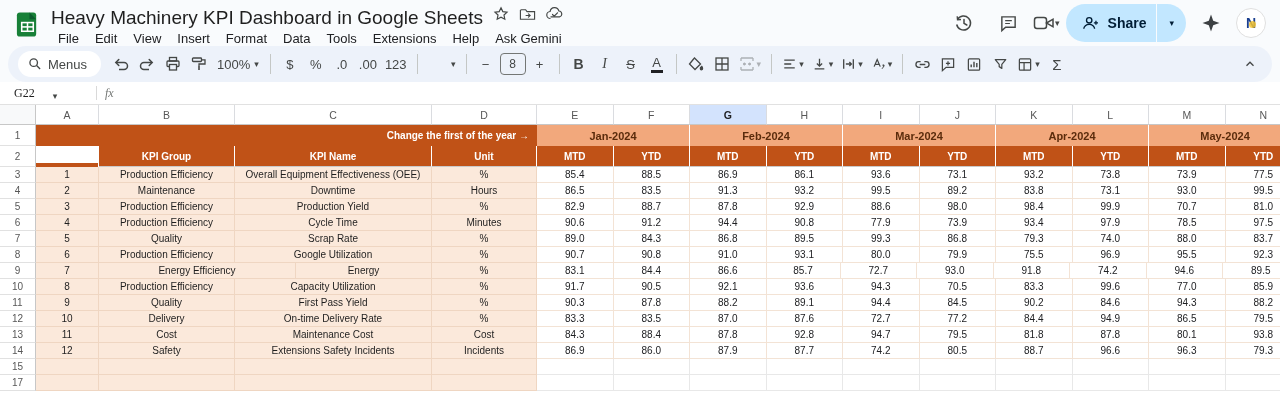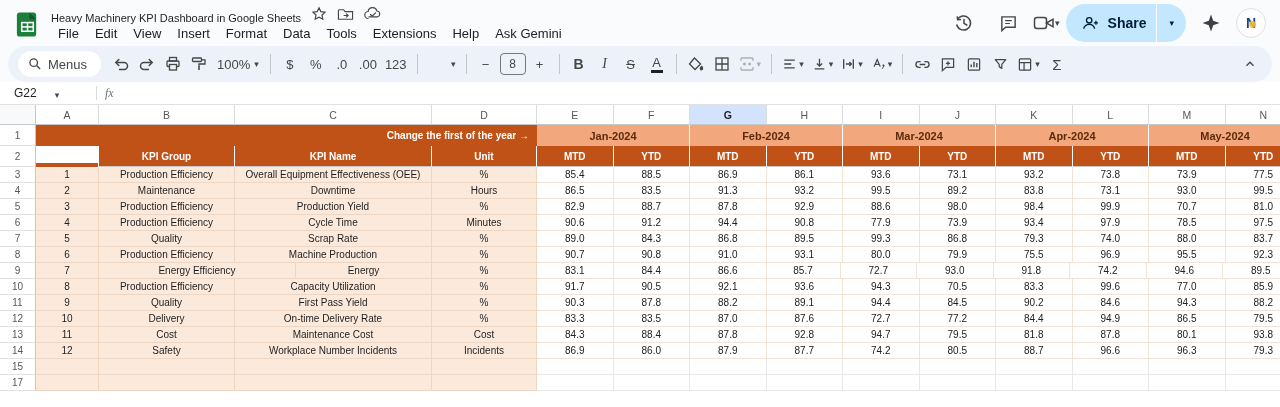--- a/index.html
+++ b/index.html
@@ -4,21 +4,21 @@
 <style>
   * { margin:0; padding:0; box-sizing:border-box; }
   html,body { width:1280px; height:407px; overflow:hidden; background:#fff;
     font-family:"Liberation Sans", sans-serif; color:#1f1f1f; }
 
   
   .topbar { height:46px; display:flex; align-items:center; padding:0 14px 0 12px; background:#f9fbfd; }
   .logo { width:27px; height:27px; margin:2px 10px 0 2px; flex:0 0 auto; }
   .title-block { display:flex; flex-direction:column; justify-content:center; min-width:0; }
   .title-row { display:flex; align-items:center; gap:10px; }
-  .doc-title { font-size:11px; color:#1f1f1f; white-space:nowrap;margin-top:8px; }
+  .doc-title { font-size:19px; color:#1f1f1f; white-space:nowrap;margin-top:8px; }
   .title-ico { color:#444746; display:flex; align-items:center; }
   .menu-row { display:flex; gap:2px; margin-top:1px; }
   .menu-item { font-size:13px; color:#202124; padding:1px 7px; border-radius:8px; cursor:pointer; white-space:nowrap; }
   .topbar-right { margin-left:auto; display:flex; align-items:center; gap:6px; }
   .tb-iconbtn { width:38px; height:38px; border-radius:50%; display:flex; align-items:center; justify-content:center; color:#444746; }
   .cam-group { display:flex; align-items:center; color:#444746; }
   .caret { font-size:9px; color:#444746; line-height:1; }
   .share-btn { display:flex; align-items:center; height:38px; border-radius:19px; overflow:hidden; background:#c2e7ff; color:#001d35; }
   .share-main { display:flex; align-items:center; gap:8px; padding:0 10px 0 16px; font-size:14px; font-weight:bold; height:100%; }
   .share-sep { width:1px; height:38px; background:#f9fbfd; }
@@ -42,21 +42,21 @@
   .bold-b { font-weight:bold; font-size:14px; }
   .ital-i { font-style:italic; font-family:"Liberation Serif", serif; font-size:14px; }
   .strike-s { text-decoration:line-through; font-size:13px; }
   .acolor { display:flex; flex-direction:column; align-items:center; line-height:1; }
   .acolor .a { font-size:13px; }
   .acolor .bar { width:12px; height:3px; background:#202124; margin-top:1px; }
   .toolbar .spacer { flex:1; }
 
   
   .formula-bar { height:23px; display:flex; align-items:center; background:#fff; border-bottom:1px solid #e1e1e1; }
-  .name-box { width:88px; display:flex; align-items:flex-end; padding-left:14px; gap:18px; }
+  .name-box { width:88px; display:flex; align-items:flex-end; padding-left:14px; gap:18px;font-family:Liberation Serif, serif; }
   .name-box .ref { font-size:12px; color:#1f1f1f; }
   .fsep { width:1px; height:14px; background:#d9d9d9; margin:0 8px; }
   .fx { font-size:12px; font-style:italic; color:#747775; font-family:"Liberation Serif", serif; }
 
   
   .sheet { position:relative; width:1280px; background:#fff; font-size:10px; }
   .grid-row { display:flex; }
   .cell { flex:0 0 auto; display:flex; align-items:center; justify-content:center; overflow:hidden; white-space:nowrap; }
   .corner { background:#f8f9fa; border-right:1px solid #c7c7c7; border-bottom:1px solid #c7c7c7; }
   .col-head { background:#fff; color:#575757; font-size:10.5px; border-right:1px solid #dadce0; border-bottom:1px solid #c7c7c7; }
@@ -441,21 +441,21 @@
       <div class="cell val-cell" style="width: 76.5px; height: 16px; border-right: 1px solid rgb(243, 227, 213); border-bottom: 1px solid rgb(243, 227, 213);">86.8</div>
       <div class="cell val-cell" style="width: 76.5px; height: 16px; border-right: 1px solid rgb(243, 227, 213); border-bottom: 1px solid rgb(243, 227, 213);">79.3</div>
       <div class="cell val-cell" style="width: 76.5px; height: 16px; border-right: 1px solid rgb(243, 227, 213); border-bottom: 1px solid rgb(243, 227, 213);">74.0</div>
       <div class="cell val-cell" style="width: 76.5px; height: 16px; border-right: 1px solid rgb(243, 227, 213); border-bottom: 1px solid rgb(243, 227, 213);">88.0</div>
       <div class="cell val-cell" style="width: 76.5px; height: 16px; border-right: 1px solid rgb(243, 227, 213); border-bottom: 1px solid rgb(243, 227, 213);">83.7</div>
     </div>
     <div class="grid-row" style="height: 16px;">
       <div class="cell gutter" style="width: 36px; height: 16px;">8</div>
       <div class="cell peach-cell" style="width: 63px; height: 16px; background: rgb(251, 233, 219); border-right: 1px solid rgb(239, 214, 194); border-bottom: 1px solid rgb(239, 214, 194);">6</div>
       <div class="cell peach-cell" style="width: 136px; height: 16px; background: rgb(251, 233, 219); border-right: 1px solid rgb(239, 214, 194); border-bottom: 1px solid rgb(239, 214, 194);">Production Efficiency</div>
-      <div class="cell peach-cell" style="width: 197px; height: 16px; background: rgb(251, 233, 219); border-right: 1px solid rgb(239, 214, 194); border-bottom: 1px solid rgb(239, 214, 194);">Machine Production</div>
+      <div class="cell peach-cell" style="width: 197px; height: 16px; background: rgb(251, 233, 219); border-right: 1px solid rgb(239, 214, 194); border-bottom: 1px solid rgb(239, 214, 194);">Google Utilization</div>
       <div class="cell peach-cell" style="width: 105px; height: 16px; background: rgb(251, 233, 219); border-right: 1px solid rgb(239, 214, 194); border-bottom: 1px solid rgb(239, 214, 194);">%</div>
       <div class="cell val-cell" style="width: 76.5px; height: 16px; border-right: 1px solid rgb(243, 227, 213); border-bottom: 1px solid rgb(243, 227, 213);">90.7</div>
       <div class="cell val-cell" style="width: 76.5px; height: 16px; border-right: 1px solid rgb(243, 227, 213); border-bottom: 1px solid rgb(243, 227, 213);">90.8</div>
       <div class="cell val-cell" style="width: 76.5px; height: 16px; border-right: 1px solid rgb(243, 227, 213); border-bottom: 1px solid rgb(243, 227, 213);">91.0</div>
       <div class="cell val-cell" style="width: 76.5px; height: 16px; border-right: 1px solid rgb(243, 227, 213); border-bottom: 1px solid rgb(243, 227, 213);">93.1</div>
       <div class="cell val-cell" style="width: 76.5px; height: 16px; border-right: 1px solid rgb(243, 227, 213); border-bottom: 1px solid rgb(243, 227, 213);">80.0</div>
       <div class="cell val-cell" style="width: 76.5px; height: 16px; border-right: 1px solid rgb(243, 227, 213); border-bottom: 1px solid rgb(243, 227, 213);">79.9</div>
       <div class="cell val-cell" style="width: 76.5px; height: 16px; border-right: 1px solid rgb(243, 227, 213); border-bottom: 1px solid rgb(243, 227, 213);">75.5</div>
       <div class="cell val-cell" style="width: 76.5px; height: 16px; border-right: 1px solid rgb(243, 227, 213); border-bottom: 1px solid rgb(243, 227, 213);">96.9</div>
       <div class="cell val-cell" style="width: 76.5px; height: 16px; border-right: 1px solid rgb(243, 227, 213); border-bottom: 1px solid rgb(243, 227, 213);">95.5</div>
@@ -543,21 +543,21 @@
       <div class="cell val-cell" style="width: 76.5px; height: 16px; border-right: 1px solid rgb(243, 227, 213); border-bottom: 1px solid rgb(243, 227, 213);">79.5</div>
       <div class="cell val-cell" style="width: 76.5px; height: 16px; border-right: 1px solid rgb(243, 227, 213); border-bottom: 1px solid rgb(243, 227, 213);">81.8</div>
       <div class="cell val-cell" style="width: 76.5px; height: 16px; border-right: 1px solid rgb(243, 227, 213); border-bottom: 1px solid rgb(243, 227, 213);">87.8</div>
       <div class="cell val-cell" style="width: 76.5px; height: 16px; border-right: 1px solid rgb(243, 227, 213); border-bottom: 1px solid rgb(243, 227, 213);">80.1</div>
       <div class="cell val-cell" style="width: 76.5px; height: 16px; border-right: 1px solid rgb(243, 227, 213); border-bottom: 1px solid rgb(243, 227, 213);">93.8</div>
     </div>
     <div class="grid-row" style="height: 16px;">
       <div class="cell gutter" style="width: 36px; height: 16px;">14</div>
       <div class="cell peach-cell" style="width: 63px; height: 16px; background: rgb(251, 233, 219); border-right: 1px solid rgb(239, 214, 194); border-bottom: 1px solid rgb(239, 214, 194);">12</div>
       <div class="cell peach-cell" style="width: 136px; height: 16px; background: rgb(251, 233, 219); border-right: 1px solid rgb(239, 214, 194); border-bottom: 1px solid rgb(239, 214, 194);">Safety</div>
-      <div class="cell peach-cell" style="width: 197px; height: 16px; background: rgb(251, 233, 219); border-right: 1px solid rgb(239, 214, 194); border-bottom: 1px solid rgb(239, 214, 194);">Workplace Number Incidents</div>
+      <div class="cell peach-cell" style="width: 197px; height: 16px; background: rgb(251, 233, 219); border-right: 1px solid rgb(239, 214, 194); border-bottom: 1px solid rgb(239, 214, 194);">Extensions Safety Incidents</div>
       <div class="cell peach-cell" style="width: 105px; height: 16px; background: rgb(251, 233, 219); border-right: 1px solid rgb(239, 214, 194); border-bottom: 1px solid rgb(239, 214, 194);">Incidents</div>
       <div class="cell val-cell" style="width: 76.5px; height: 16px; border-right: 1px solid rgb(243, 227, 213); border-bottom: 1px solid rgb(243, 227, 213);">86.9</div>
       <div class="cell val-cell" style="width: 76.5px; height: 16px; border-right: 1px solid rgb(243, 227, 213); border-bottom: 1px solid rgb(243, 227, 213);">86.0</div>
       <div class="cell val-cell" style="width: 76.5px; height: 16px; border-right: 1px solid rgb(243, 227, 213); border-bottom: 1px solid rgb(243, 227, 213);">87.9</div>
       <div class="cell val-cell" style="width: 76.5px; height: 16px; border-right: 1px solid rgb(243, 227, 213); border-bottom: 1px solid rgb(243, 227, 213);">87.7</div>
       <div class="cell val-cell" style="width: 76.5px; height: 16px; border-right: 1px solid rgb(243, 227, 213); border-bottom: 1px solid rgb(243, 227, 213);">74.2</div>
       <div class="cell val-cell" style="width: 76.5px; height: 16px; border-right: 1px solid rgb(243, 227, 213); border-bottom: 1px solid rgb(243, 227, 213);">80.5</div>
       <div class="cell val-cell" style="width: 76.5px; height: 16px; border-right: 1px solid rgb(243, 227, 213); border-bottom: 1px solid rgb(243, 227, 213);">88.7</div>
       <div class="cell val-cell" style="width: 76.5px; height: 16px; border-right: 1px solid rgb(243, 227, 213); border-bottom: 1px solid rgb(243, 227, 213);">96.6</div>
       <div class="cell val-cell" style="width: 76.5px; height: 16px; border-right: 1px solid rgb(243, 227, 213); border-bottom: 1px solid rgb(243, 227, 213);">96.3</div>

